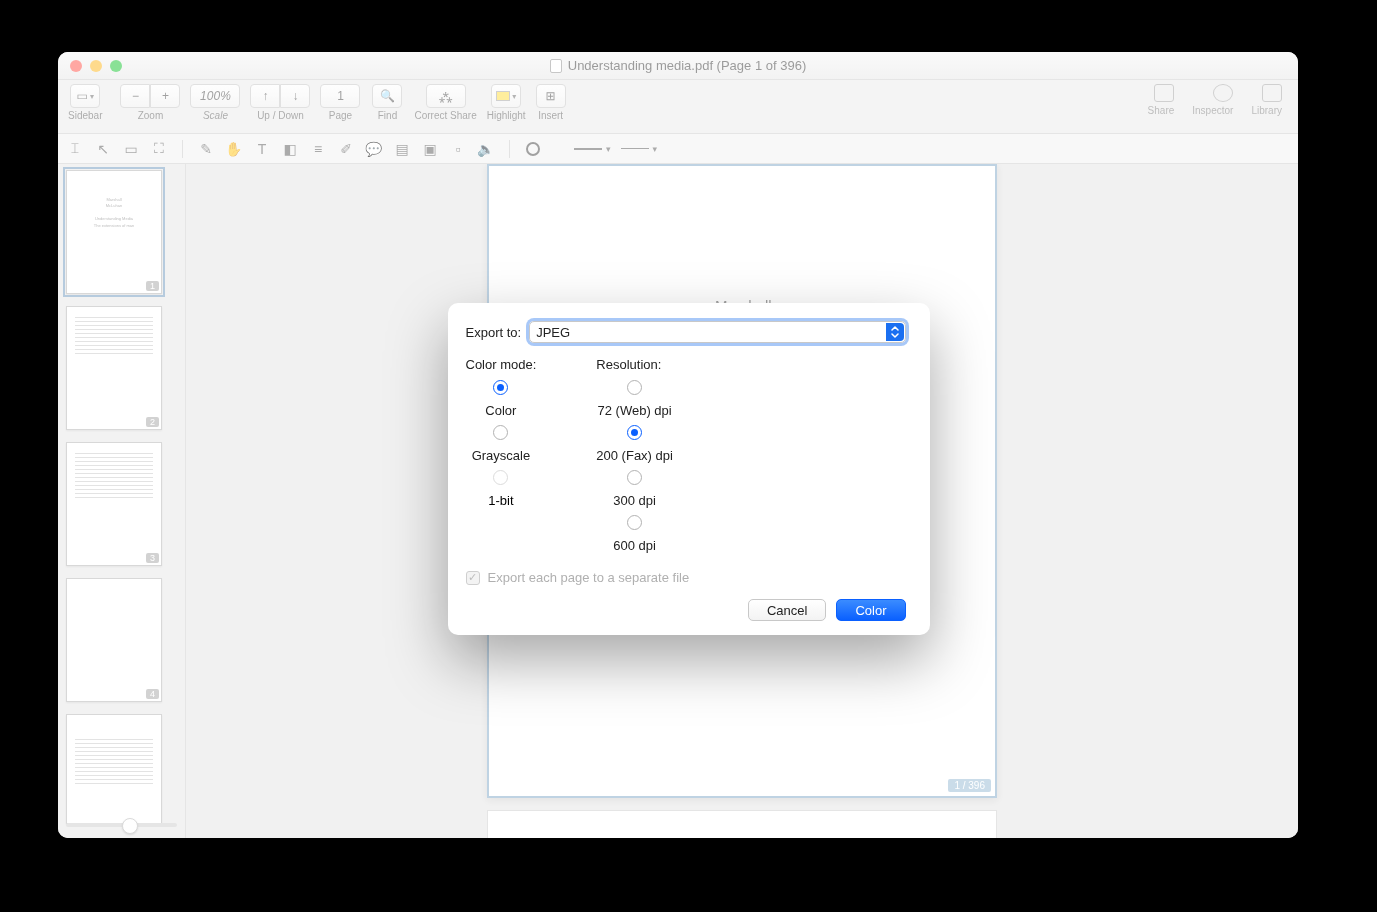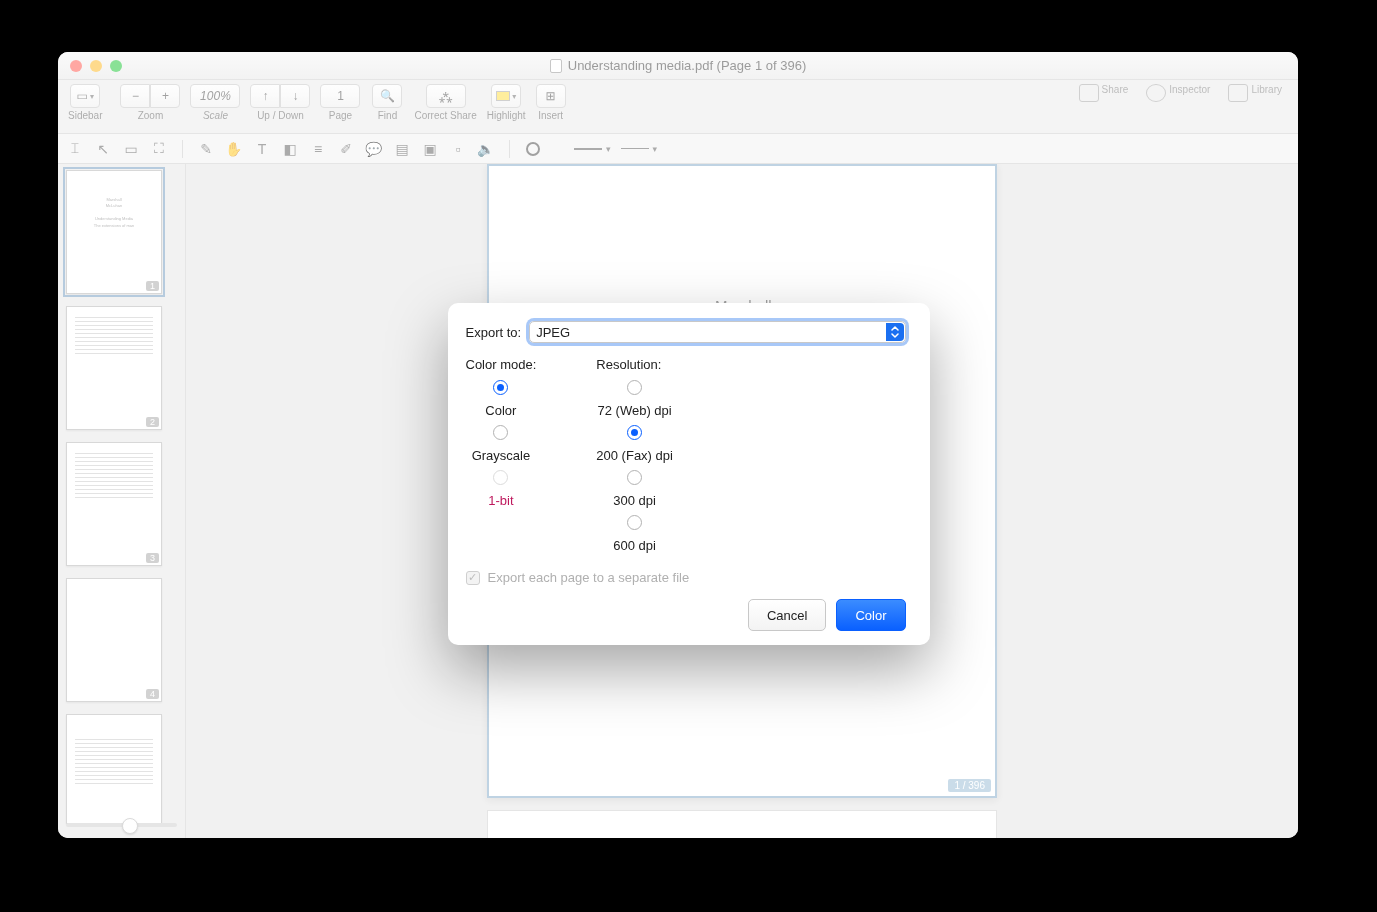--- a/index.html
+++ b/index.html
@@ -26,21 +26,21 @@
   .toolbar { height: 54px; border-bottom:1px solid #d0d0d0; display:flex; align-items:flex-start; padding: 4px 10px 0 10px; gap: 4px; font-size:11px; color:#6a6a6a; }
   .tool-group { display:flex; flex-direction:column; align-items:center; gap:2px; }
   .tool-btns { display:flex; gap:0; }
   .tbtn { height:24px; min-width:30px; background:linear-gradient(#fdfdfd,#f0f0f0); border:1px solid #c8c8c8; display:flex; align-items:center; justify-content:center; color:#555; font-size:12px;}
   .tbtn:first-child{border-radius:4px 0 0 4px;} .tbtn:last-child{border-radius:0 4px 4px 0;}
   .tbtn.solo{border-radius:4px;}
   .tbtn .chev{font-size:8px; margin-left:2px; color:#777;}
   .tool-label{font-size:10px;}
   .spacer{flex:1;}
   .right-tools{display:flex; gap:18px; margin-right:6px;}
-  .rtool{display:flex;flex-direction:row;align-items:flex-start;gap:3px;color:#888;font-size:10px;}
+  .rtool{display:flex;flex-direction:column;align-items:flex-end;gap:3px;color:#888;font-size:10px;}
   .ricon{width:20px;height:18px;border:1.5px solid #aaa;border-radius:3px;}
 
   
   .toolbar2 { height:30px; border-bottom:1px solid #d0d0d0; background:#f3f3f3; display:flex; align-items:center; padding:0 8px; gap:10px; }
   .t2icon{width:18px;height:18px;display:flex;align-items:center;justify-content:center;color:#666;font-size:14px;}
   .t2sep{width:1px;height:18px;background:#ccc;margin:0 4px;}
   .circle{width:14px;height:14px;border:2px solid #555;border-radius:50%;}
   .line-opt{display:flex;align-items:center;gap:4px;color:#666;font-size:9px;}
   .hline{width:28px;height:2px;background:#666;}
   .hline.thin{height:1px;}
@@ -73,25 +73,25 @@
   .combo{flex:1;height:22px;border:1px solid #c8c8c8;border-radius:5px;display:flex;align-items:center;padding:0 6px;position:relative;box-shadow: 0 0 0 3px rgba(62,132,240,.45);}
   .combo-end{position:absolute;right:1px;top:1px;bottom:1px;width:18px;background:#1a6ff1;border-radius:0 4px 4px 0;display:flex;align-items:center;justify-content:center;}
   .combo-end svg{width:10px;height:12px;}
   .cols{display:flex;gap:60px;margin-bottom:10px;}
   .col h4{font-weight:400;font-size:13px;margin-bottom:8px;}
   .radio-row{display:flex;align-items:center;gap:8px;margin-bottom:7px;font-size:13px;flex-direction:column;}
   .radio{width:15px;height:15px;border-radius:50%;border:1px solid #b2b2b2;background:#fff;display:flex;align-items:center;justify-content:center;flex-shrink:0;}
   .radio.checked{border-color:#0a60ff;}
   .radio.checked::after{content:"";width:7px;height:7px;border-radius:50%;background:#0a60ff;}
   .radio.disabled{border-color:#dcdcdc;}
-  .disabled-label{color:#be185d;}
+  .disabled-label{color:#000000;}
   .check-row{display:flex;align-items:center;gap:8px;color:#b0b0b0;margin:6px 0 14px 0;}
   .checkbox{width:14px;height:14px;border:1px solid #cfcfcf;border-radius:3px;background:#f3f3f3;display:flex;align-items:center;justify-content:center;color:#bcbcbc;font-size:11px;}
   .dialog-buttons{display:flex;justify-content:flex-end;gap:10px;}
-  .btn{height:32px;padding:0 18px;border-radius:5px;font-size:13px;display:flex;align-items:center;justify-content:center;border:1px solid #c8c8c8;background:linear-gradient(#fff,#f3f3f3);}
+  .btn{height:22px;padding:0 18px;border-radius:5px;font-size:13px;display:flex;align-items:center;justify-content:center;border:1px solid #c8c8c8;background:linear-gradient(#fff,#f3f3f3);}
   .btn.primary{background:linear-gradient(#3b8cff,#0a60ff);border-color:#0a60ff;color:#fff;}
 </style>
 </head>
 <body>
 
 <div class="window">
 
   <div class="titlebar">
     <div class="traffic">
       <div class="tl red"></div>

